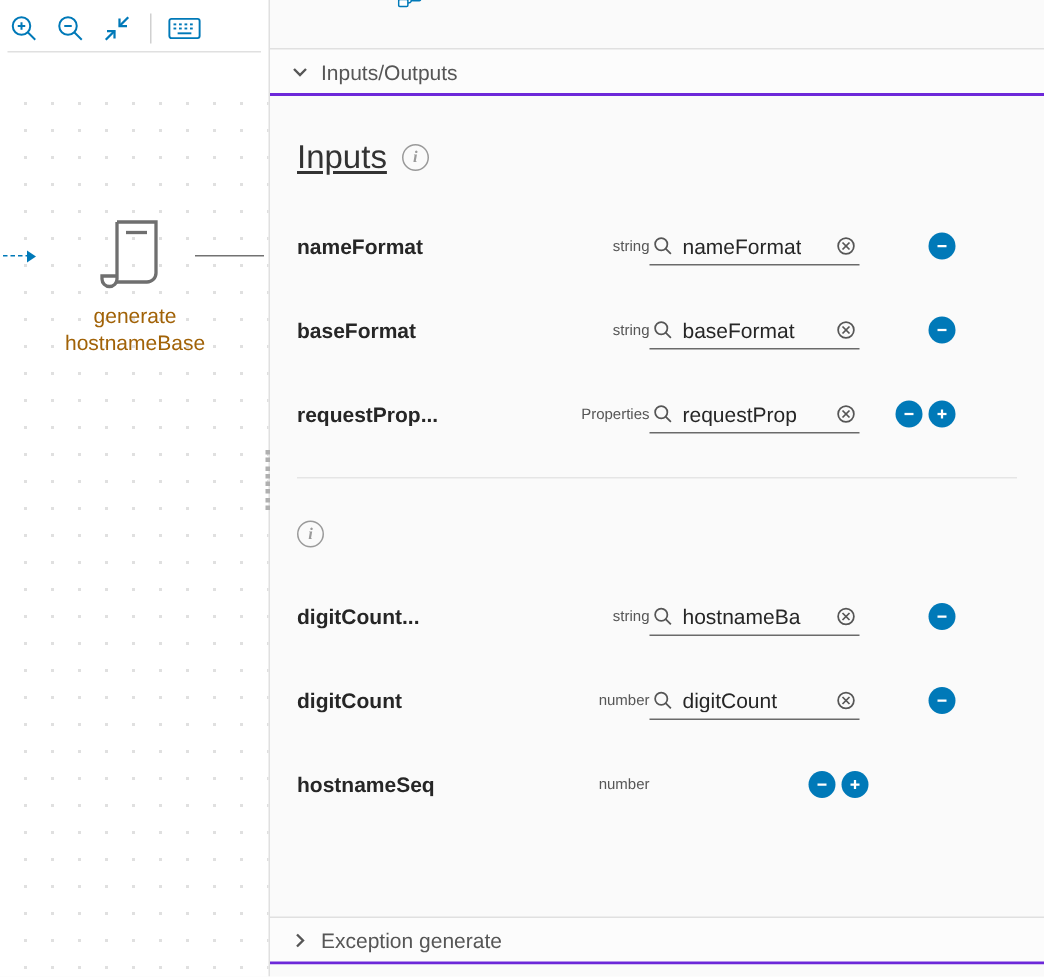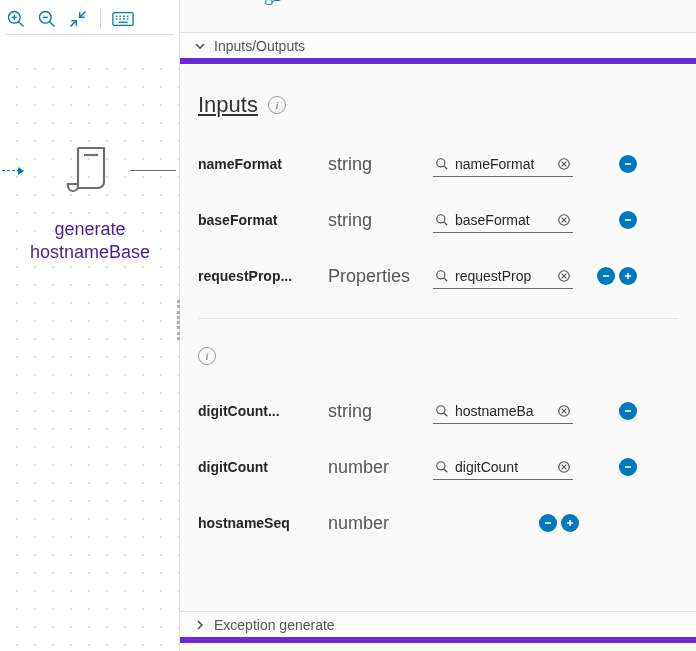--- a/index.html
+++ b/index.html
@@ -17,44 +17,44 @@
     top:52px;
     left:0;
     right:0;
     bottom:0;
     background-image: radial-gradient(circle,#e0e0e0 1px,transparent 1px);
     background-size:18px 18px;
     background-position: 8px 8px;
   }
   .node { position:absolute; left:60px; top:142px; width:60px; display:flex; flex-direction:column; align-items:center; }
   .node-icon { color:#6f6f6f;}
-  .node-label { color:#4c1d95; text-align:center; font-size:18px; margin-top:19px; line-height:1.3; }
+  .node-label { color:#a16207; text-align:center; font-size:14px; margin-top:2px; line-height:1.3; }
   .connector-left { position:absolute; left:2px; top:170px; width:20px; height:2px; }
   .connector-left::after { content:""; position:absolute; right:-2px; top:-3px; border-left:6px solid #0079b8; border-top:4px solid transparent; border-bottom:4px solid transparent; }
   .connector-left-line { position:absolute; left:2px; top:170px; width:18px; border-top:1px dashed #0079b8;}
   .connector-right { position:absolute; left:130px; top:170px; width:46px; border-top:1.5px solid #727272; }
   .resize-handle { position:absolute; right:-2px; top:300px; width:4px; height:40px; display:flex; flex-direction:column; justify-content:space-between;}
   .resize-handle div{width:3px;height:3px;background:#b0b0b0;}
 
   
   .right-pane { flex:1; height:651px; overflow:hidden; background:#fafafa; display:flex; flex-direction:column; }
   .mode-icon-row{ height:32px; display:flex; align-items:flex-start; padding-left:85px;}
   .mode-icon { width:20px;height:20px; margin-top:-6px;}
   .mode-icon svg{width:20px;height:16px;}
-  .section-header { height:32px; display:flex; align-items:center; padding:0 14px; cursor:pointer; color:#565656; font-size:14px; border-top:1px solid #e0e0e0; border-bottom:6px solid #6d28d9; background:#fcfcfc; }
+  .section-header { height:32px; display:flex; align-items:center; padding:0 14px; cursor:pointer; color:#565656; font-size:14px; border-top:1px solid #e0e0e0; border-bottom:2px solid #6d28d9; background:#fcfcfc; }
   .section-header .chev { width:12px; height:12px; margin-right:8px; color:#565656; display:inline-flex; align-items:center; justify-content:center;}
   .section-body { padding:0 18px; flex:1; overflow:auto; }
   .group-title-row { display:flex; align-items:center; gap:10px; margin-top:28px; margin-bottom:18px; }
   .group-title { font-size:22px; color:#333; font-weight:400;text-decoration:underline; }
   .info-circle { width:18px;height:18px; border:1px solid #9a9a9a; border-radius:50%; color:#9a9a9a; font-size:11px; display:inline-flex;align-items:center;justify-content:center; font-family:Georgia, serif; font-style:italic; font-weight:bold;}
   .rows { }
   .row { display:grid; grid-template-columns: 130px 105px 150px 58px; align-items:center; gap:0; min-height:56px;}
   .row + .row {  }
   .param-name { font-size:14px; font-weight:600; color:#262626; white-space:nowrap; overflow:hidden; text-overflow:ellipsis; padding-right:6px;}
-  .param-type { font-size:18px; color:#565656; }
+  .param-type { font-size:10px; color:#565656;text-align:right; }
   .value-field { position:relative; width:140px; height:26px; border-bottom:1px solid #6a6a6a; display:flex; align-items:center; padding:0 22px 0 22px; color:#262626; font-size:14px; cursor:text; }
   .value-field .search-ic { position:absolute; left:2px; top:50%; transform:translateY(-50%); color:#565656; display:flex;}
   .value-field .clear-ic { position:absolute; right:2px; top:50%; transform:translateY(-50%); color:#565656; display:flex; cursor:pointer;}
   .value-text { white-space:nowrap; overflow:hidden; text-overflow:clip; }
   .row-actions { display:flex; justify-content:flex-end; gap:4px; padding-right:4px;}
   .circle-btn { width:18px;height:18px; border-radius:50%; background:#0079b8; color:#fff; display:flex; align-items:center; justify-content:center; cursor:pointer;}
   .circle-btn svg{width:12px;height:12px;}
   .hr { border:none; border-top:1px solid #e5e5e5; margin: 14px 0 2px 0;}
 </style>
 </head>

